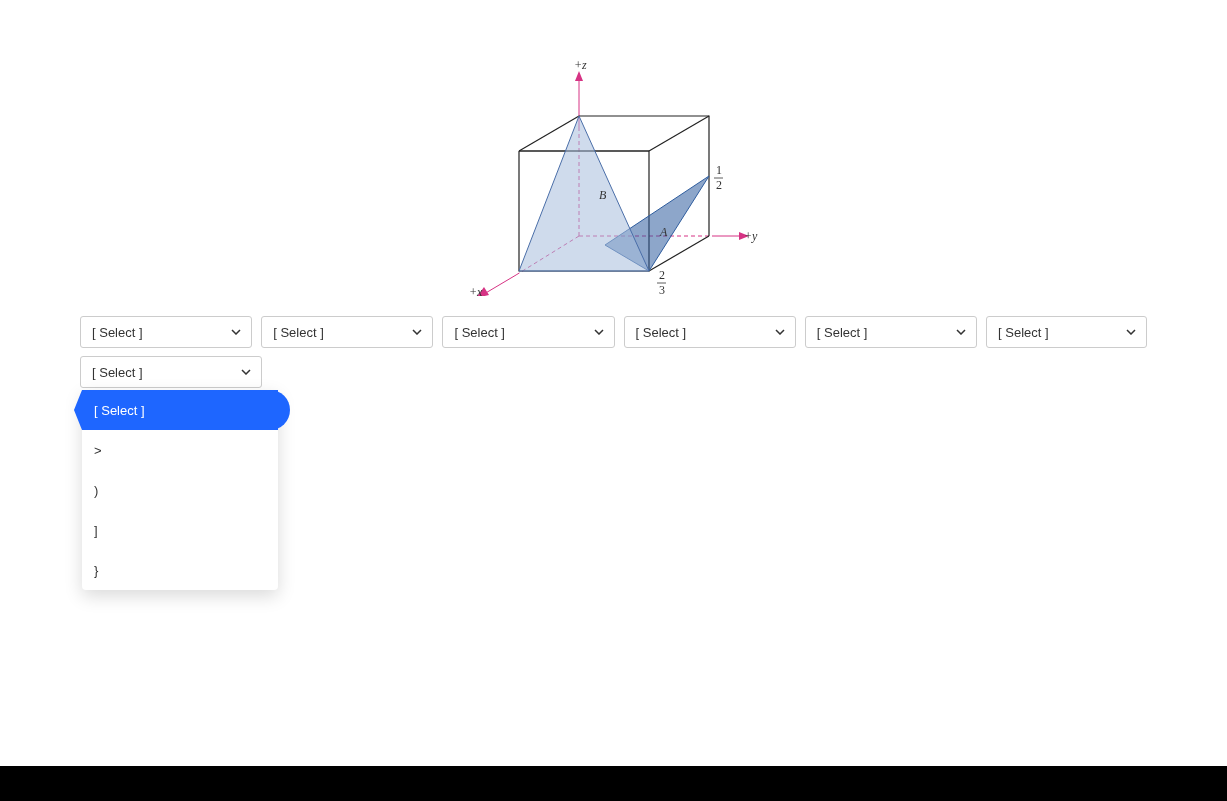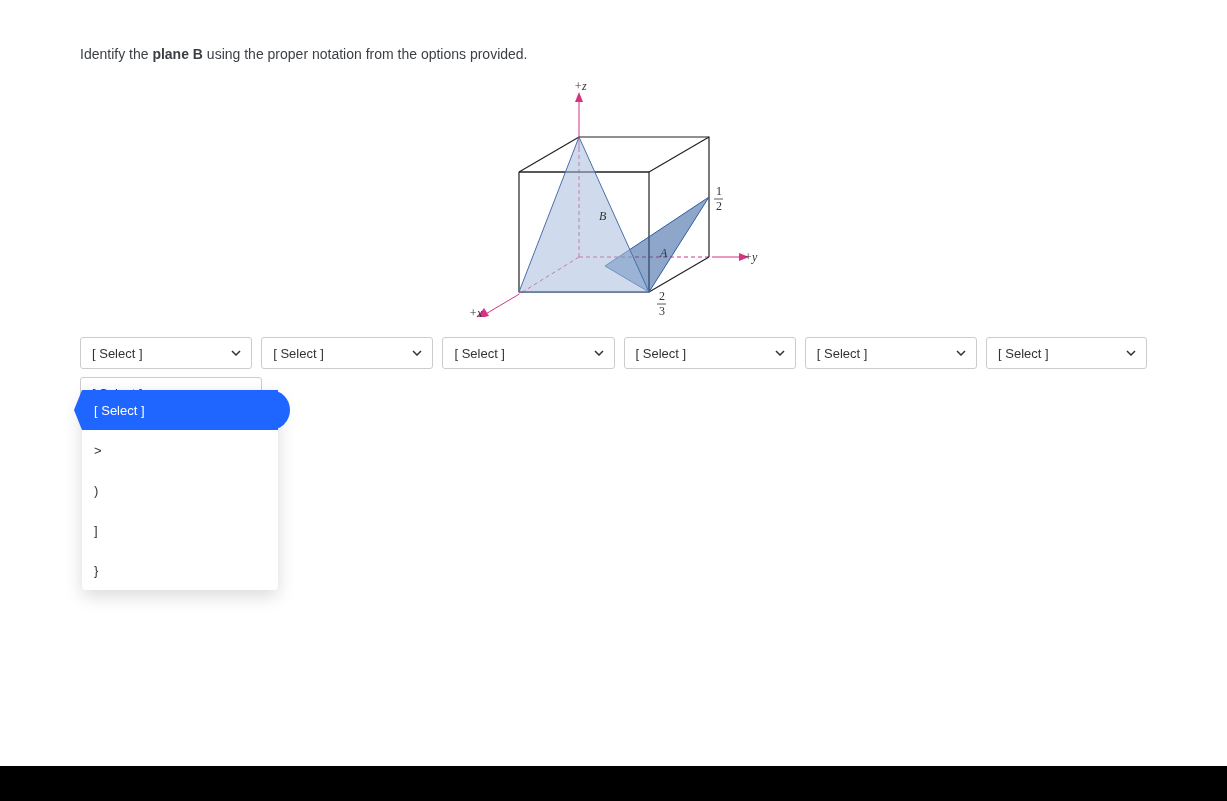--- a/index.html
+++ b/index.html
@@ -42,23 +42,20 @@
       content:""; position:absolute; right:-12px; top:0; width:24px; height:40px;
       background:#1e66ff; border-radius: 0 20px 20px 0;
     }
     
     .footer { position: absolute; left:0; top: 766px; width: 1227px; height: 35px; background: #000; }
   </style>
 </head>
 <body>
 
 <div class="content">
-  <p class="prompt">
-    <span>Identify the </span><strong>plane B</strong><span> using the proper notation from the options provided.</span>
-  </p>
 
   <div class="diagram-wrap">
     <svg class="diagram" viewBox="0 0 300 240">
 
       <line class="axis-dash" x1="115" y1="180" x2="115" y2="72"></line>
       <line class="axis" x1="115" y1="72" x2="115" y2="22"></line>
       <polygon class="arrowhead" points="115,15 111,25 119,25"></polygon>
       <text x="110" y="13" class="italic">+z</text>
 
       <line class="axis-dash" x1="115" y1="180" x2="248" y2="180"></line>

